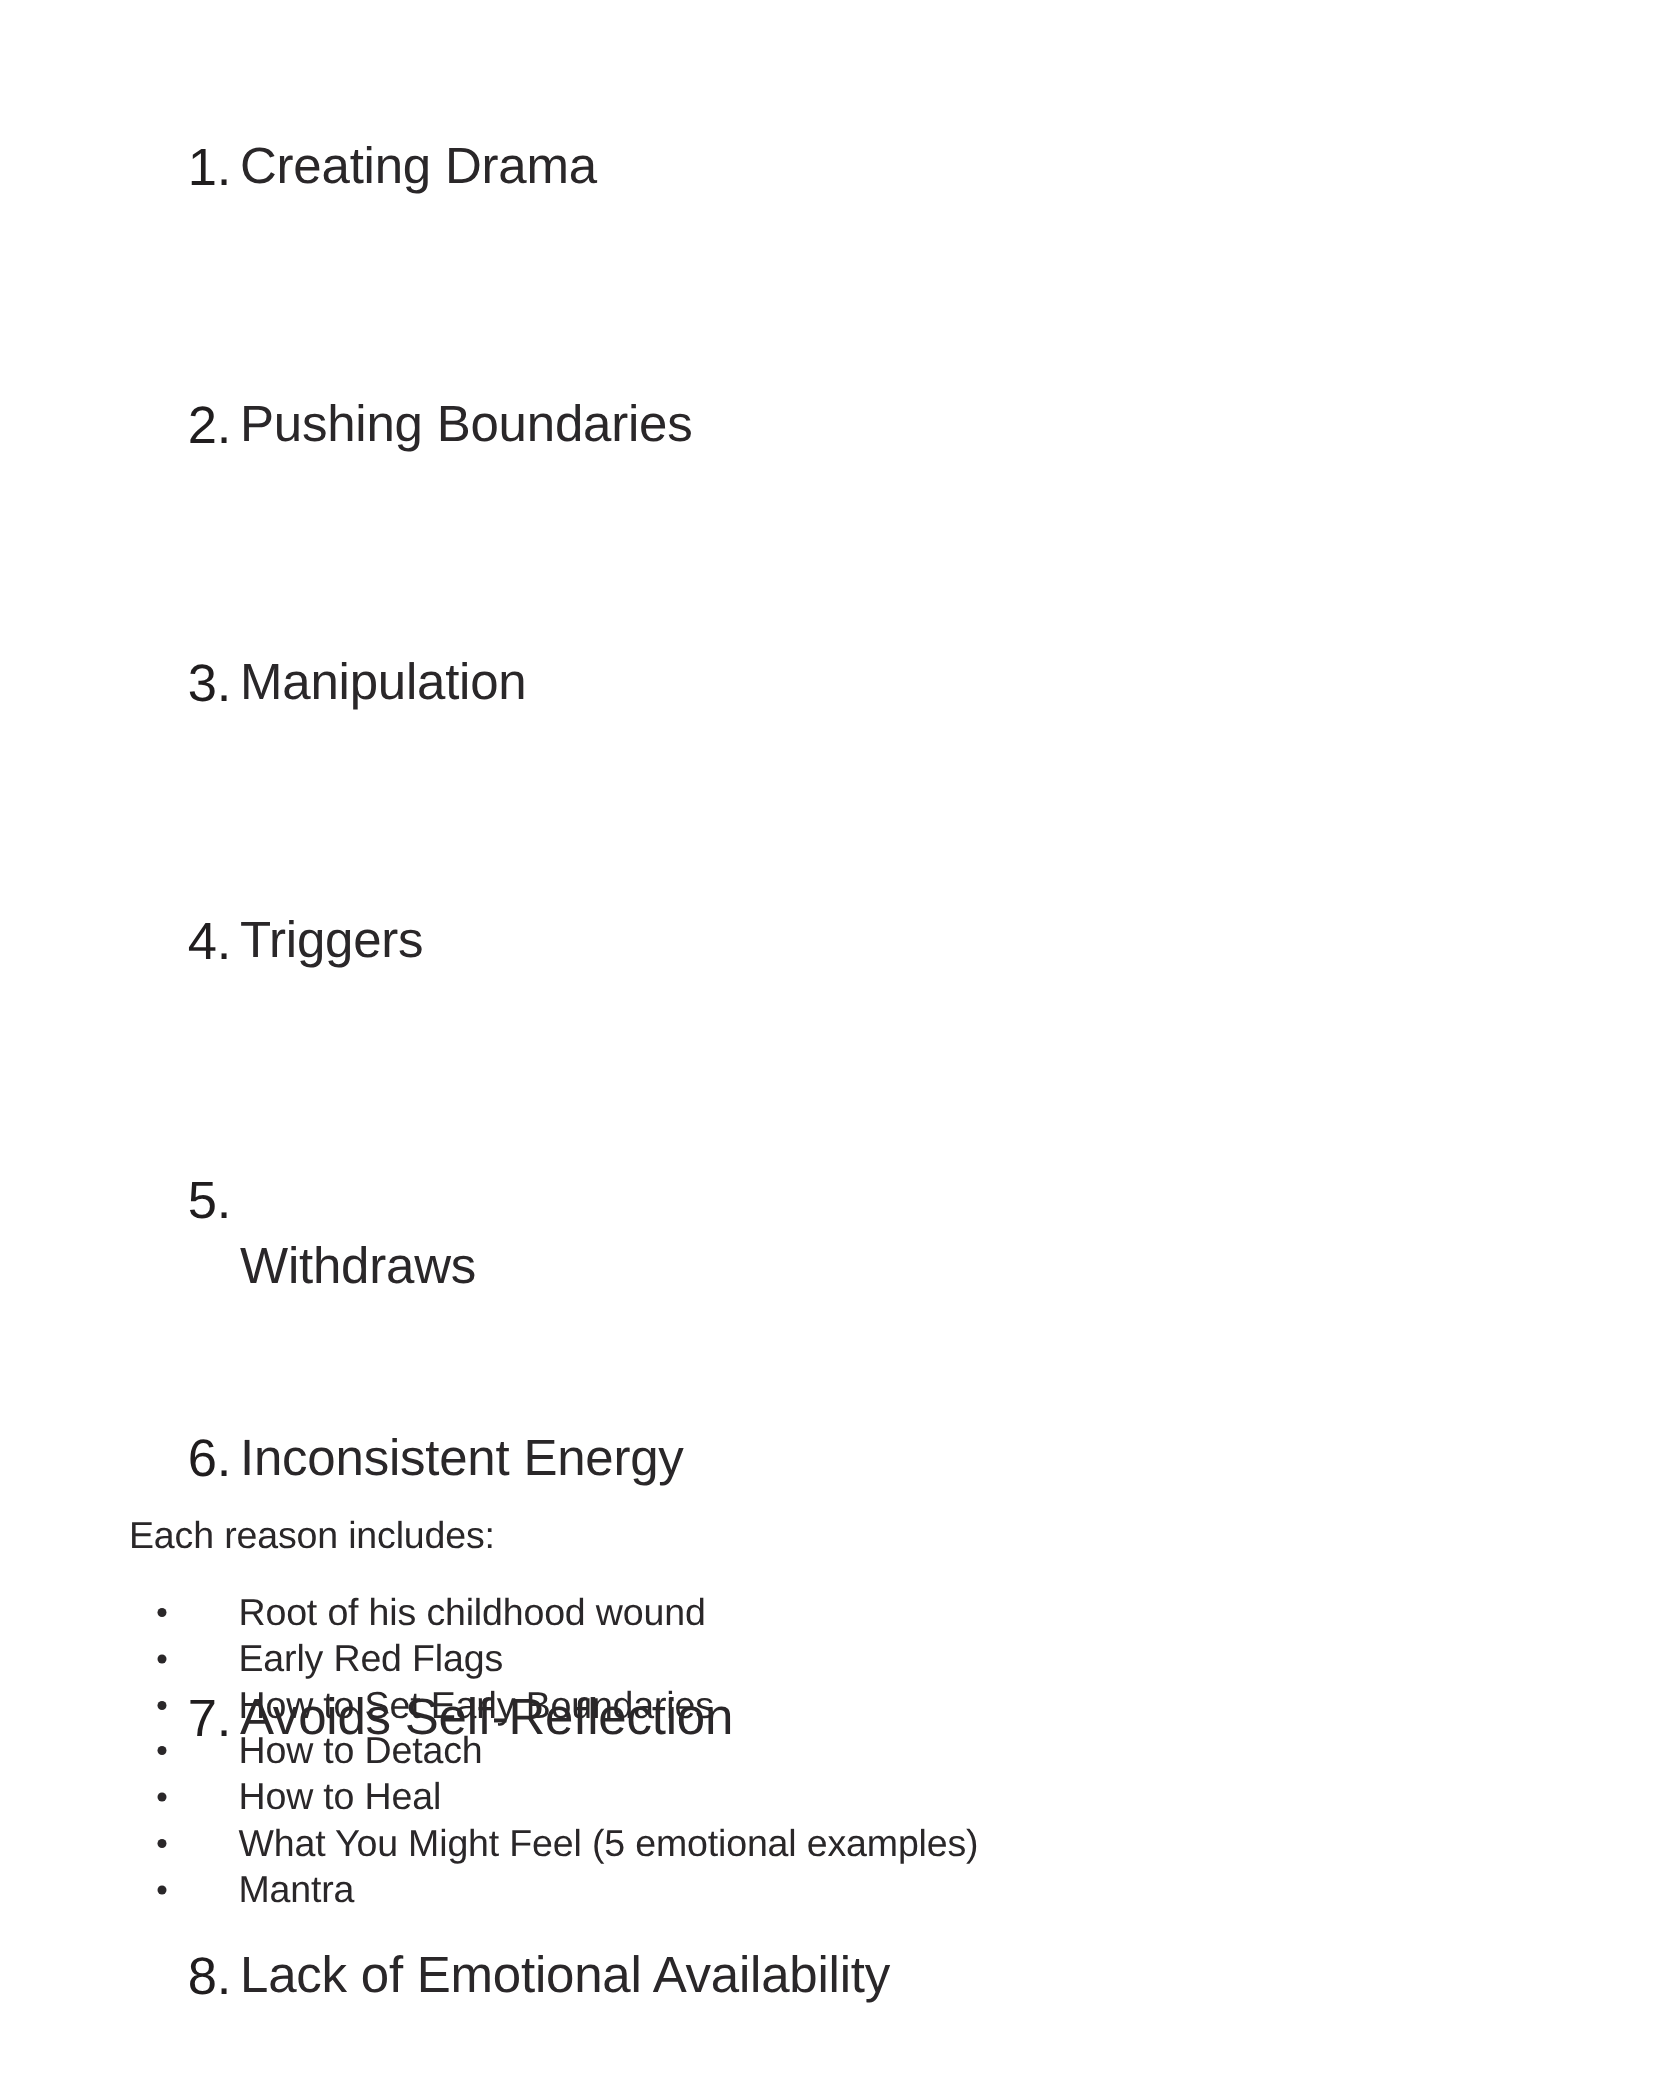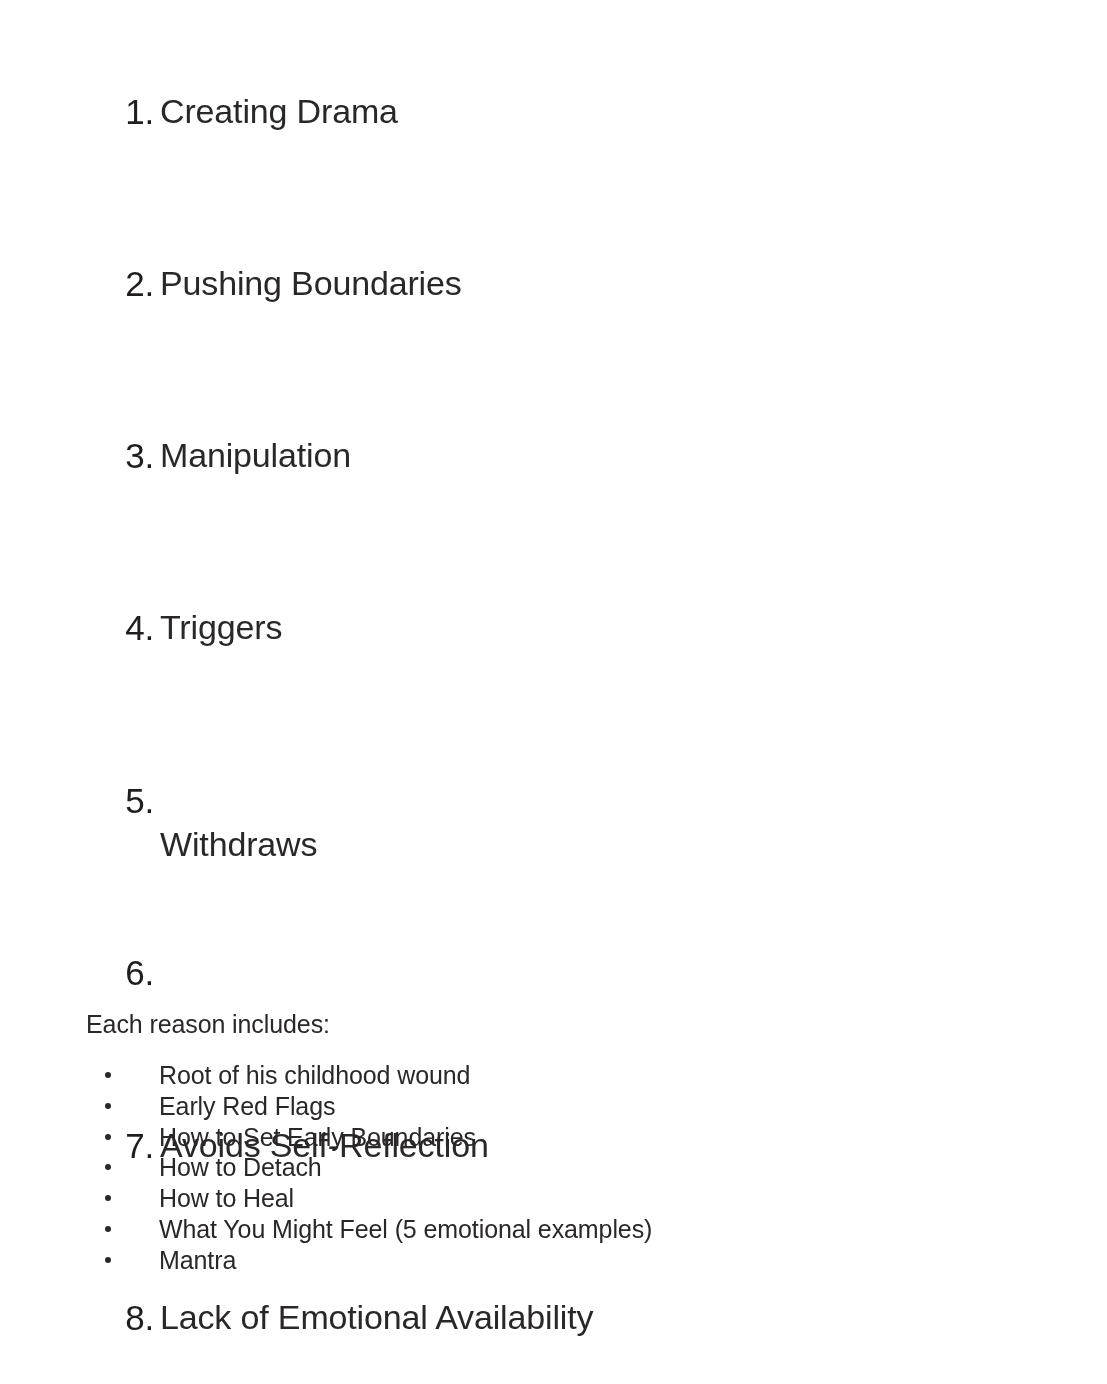--- a/index.html
+++ b/index.html
@@ -122,20 +122,21 @@
     <li class="num-item">
       <span class="num-marker" style="top:350px;">4.</span>
       <span class="num-text" style="top:350px;">Triggers</span>
     </li>
     <li class="num-item">
       <span class="num-marker" style="top:437px;">5.</span>
       <span class="num-text" style="top:437px;margin-top:44px;">Withdraws</span>
     </li>
     <li class="num-item">
       <span class="num-marker" style="top:523px;">6.</span>
+      <span class="num-text" style="top:523px;">Inconsistent Energy</span>
     </li>
     <li class="num-item">
       <span class="num-marker" style="top:610px;">7.</span>
       <span class="num-text" style="top:610px;">Avoids Self-Reflection</span>
     </li>
     <li class="num-item">
       <span class="num-marker" style="top:696px;">8.</span>
       <span class="num-text" style="top:696px;">Lack of Emotional Availability</span>
     </li>
     <li class="num-item">

